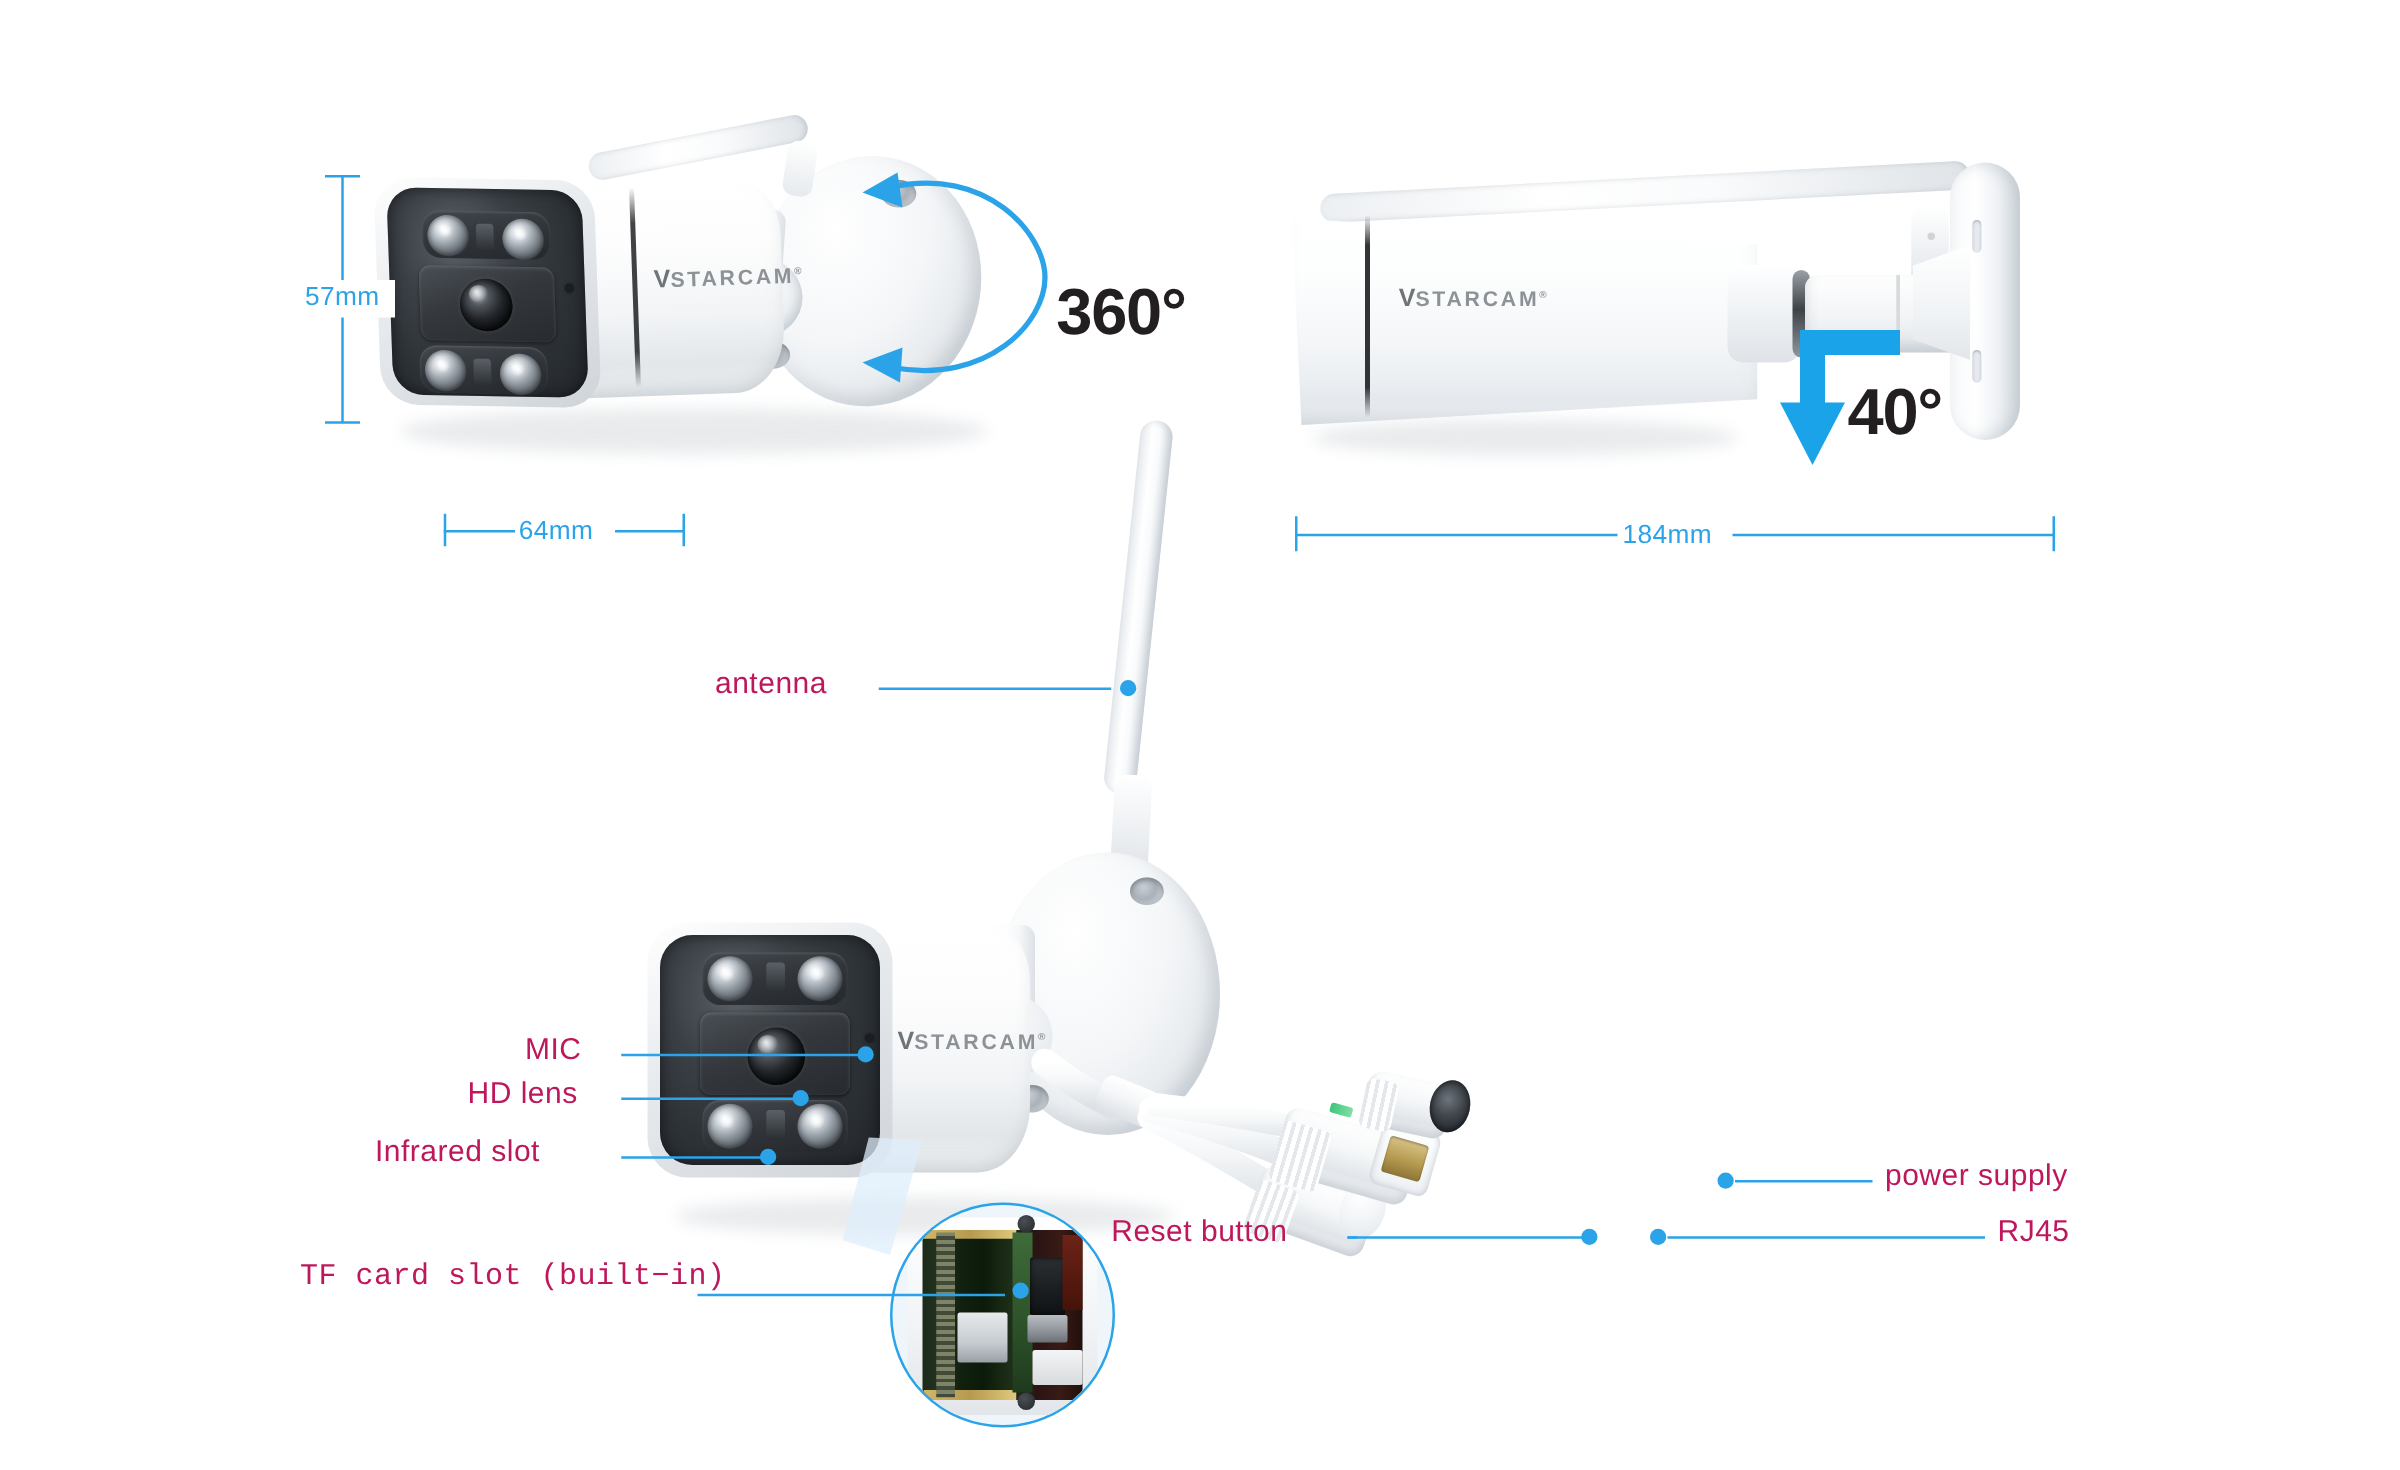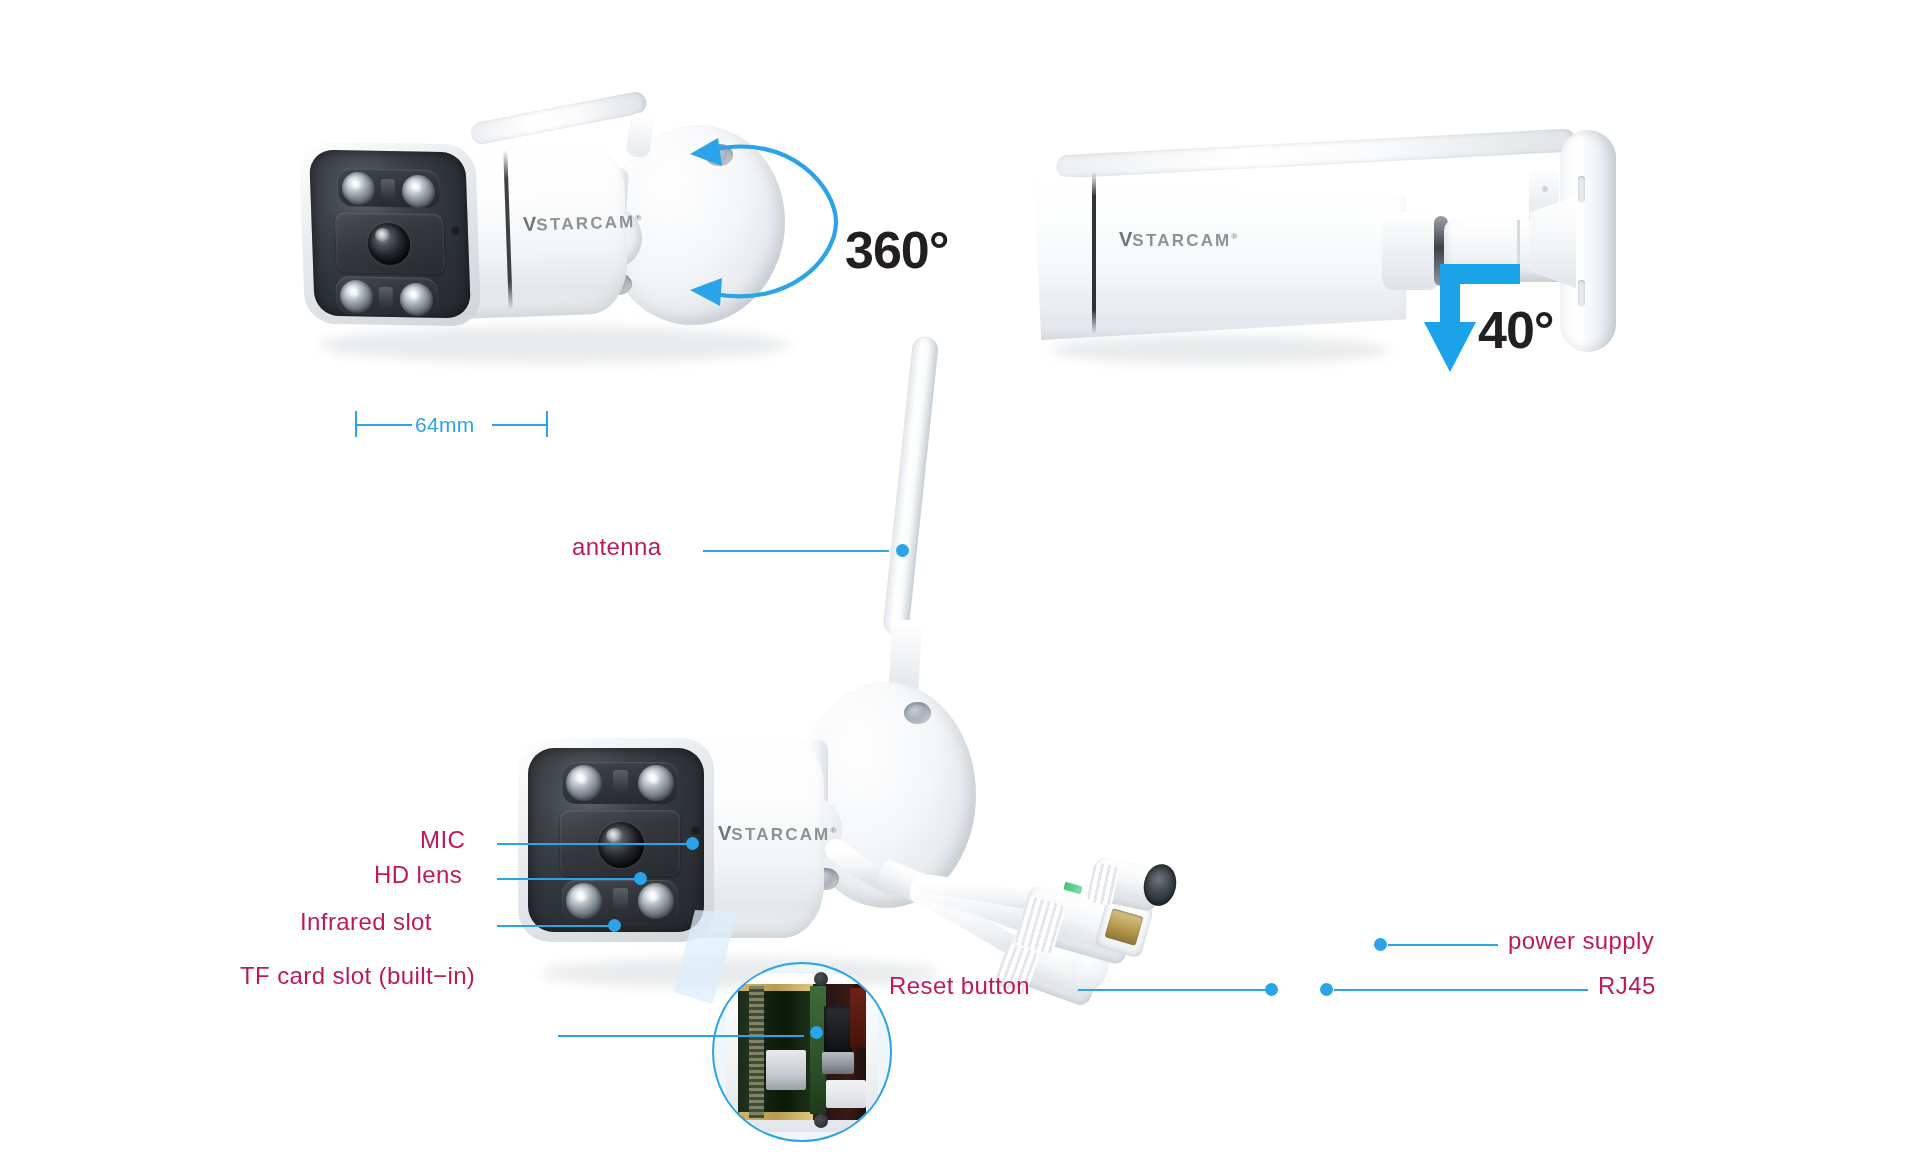--- a/index.html
+++ b/index.html
@@ -167,20 +167,27 @@
                 background:linear-gradient(180deg,#5a6066,#2a2e32);transform:rotate(-2deg) skewY(3deg);"></div>
   </div>
 
   <svg class="abs" width="220" height="230" style="left:640px;top:110px;overflow:visible;">
     <path d="M 72 40 C 150 22, 196 78, 196 112 C 196 148, 150 198, 74 184" fill="none" stroke="#2aa3e8" stroke-width="4.2" stroke-linecap="round"></path>
     <polygon points="78,28 50,44 82,56" fill="#2aa3e8"></polygon>
     <polygon points="80,196 50,180 82,168" fill="#2aa3e8"></polygon>
   </svg>
   <div class="abs angle-text" style="left:845px;top:220px;">360°</div>
 
+  <div class="abs" style="left:260px;top:140px;width:130px;height:200px;">
+    <div class="abs lineh" style="left:0px;top:0px;width:28px;"></div>
+    <div class="abs linev" style="left:13px;top:0px;height:198px;"></div>
+    <div class="abs lineh" style="left:0px;top:197px;width:28px;"></div>
+    <div class="abs" style="left:-18px;top:84px;width:74px;height:30px;background:#fff;"></div>
+    <div class="abs dim-text" style="left:-16px;top:86px;">57mm</div>
+  </div>
 
   <div class="abs" style="left:355px;top:410px;width:200px;height:40px;">
     <div class="abs linev" style="left:0px;top:1px;height:26px;"></div>
     <div class="abs lineh" style="left:0px;top:14px;width:193px;"></div>
     <div class="abs linev" style="left:191px;top:1px;height:26px;"></div>
     <div class="abs" style="left:57px;top:2px;width:80px;height:26px;background:#fff;"></div>
     <div class="abs dim-text" style="left:60px;top:3px;">64mm</div>
   </div>
 
   <div class="abs" style="left:1030px;top:110px;width:620px;height:290px;">
@@ -223,20 +230,27 @@
                 background:linear-gradient(180deg,#ffffff,#f0f3f5 60%,#e2e6ea 100%);
                 clip-path:polygon(0% 18%, 100% 0%, 100% 100%, 0% 82%);"></div>
   </div>
 
   <svg class="abs" width="140" height="140" style="left:1400px;top:252px;overflow:visible;">
     <path d="M 120 22 L 50 22 L 50 78" fill="none" stroke="#1aa3e8" stroke-width="20" stroke-linecap="butt" stroke-linejoin="miter"></path>
     <polygon points="24,70 76,70 50,120" fill="#1aa3e8"></polygon>
   </svg>
   <div class="abs angle-text" style="left:1478px;top:300px;">40°</div>
 
+  <div class="abs" style="left:1036px;top:412px;width:620px;height:40px;">
+    <div class="abs linev" style="left:0px;top:1px;height:28px;"></div>
+    <div class="abs lineh" style="left:0px;top:15px;width:608px;"></div>
+    <div class="abs linev" style="left:606px;top:1px;height:28px;"></div>
+    <div class="abs" style="left:258px;top:3px;width:92px;height:26px;background:#fff;"></div>
+    <div class="abs dim-text" style="left:262px;top:4px;">184mm</div>
+  </div>
 
   <div class="abs" style="left:882px;top:335px;width:26px;height:300px;border-radius:13px;
               background:linear-gradient(90deg,#e4e8ec 0%,#ffffff 38%,#f8fafb 62%,#dadfe4 100%);
               transform:rotate(6deg);transform-origin:50% 100%;
               box-shadow:inset -3px 0 6px rgba(170,180,190,.45);"></div>
   <div class="abs" style="left:890px;top:620px;width:30px;height:80px;border-radius:11px;
               background:linear-gradient(180deg,#ffffff,#eceff2 60%,#dde1e5 100%);
               transform:rotate(3deg);"></div>
 
   <div class="abs" style="left:520px;top:700px;width:560px;height:330px;">
@@ -376,21 +390,21 @@
   <div class="abs dot" style="left:686px;top:837px;"></div>
 
   <div class="abs callout-text" style="left:374px;top:861px;">HD lens</div>
   <div class="abs lineh" style="left:497px;top:878px;width:142px;"></div>
   <div class="abs dot" style="left:634px;top:872px;"></div>
 
   <div class="abs callout-text" style="left:300px;top:908px;">Infrared slot</div>
   <div class="abs lineh" style="left:497px;top:925px;width:116px;"></div>
   <div class="abs dot" style="left:608px;top:919px;"></div>
 
-  <div class="abs callout-text" style="left:240px;top:962px;">TF card slot (built−in)</div>
+  <div class="abs callout-text" style="left:240px;top:1008px;font-family:Liberation Mono, monospace;">TF card slot (built−in)</div>
   <div class="abs lineh" style="left:558px;top:1035px;width:246px;"></div>
 
   <div class="abs callout-text" style="left:889px;top:972px;">Reset button</div>
   <div class="abs lineh" style="left:1077px;top:989px;width:-0px;"></div>
   <div class="abs lineh" style="left:1078px;top:989px;width:8px;"></div>
   <div class="abs dot" style="left:1265px;top:983px;"></div>
   <div class="abs lineh" style="left:1078px;top:989px;width:190px;"></div>
 
   <div class="abs dot" style="left:1374px;top:938px;"></div>
   <div class="abs lineh" style="left:1388px;top:944px;width:110px;"></div>

